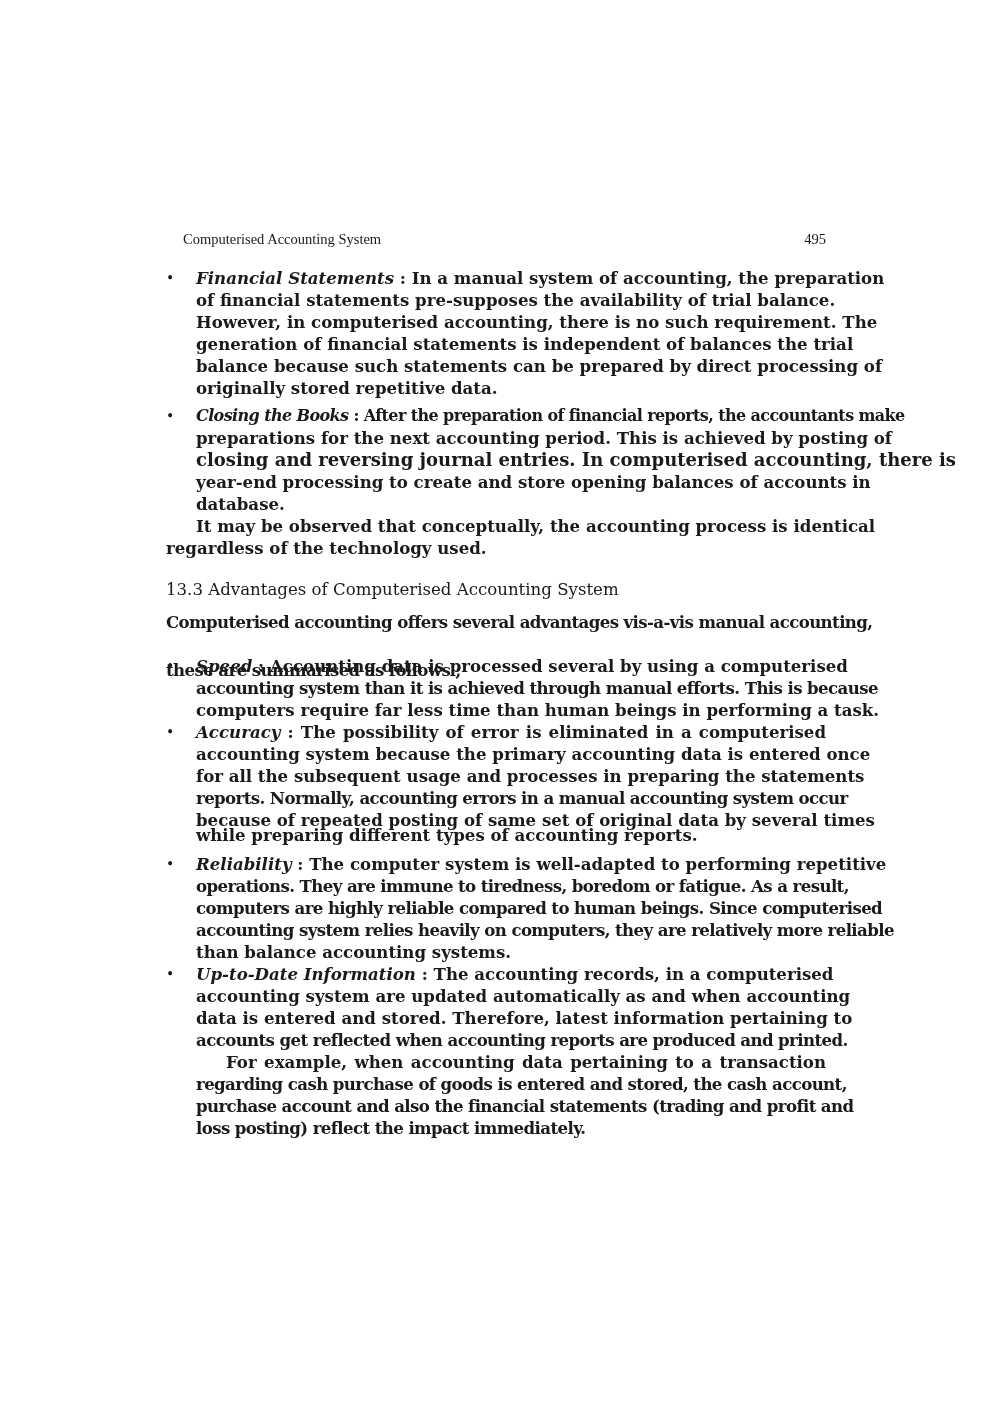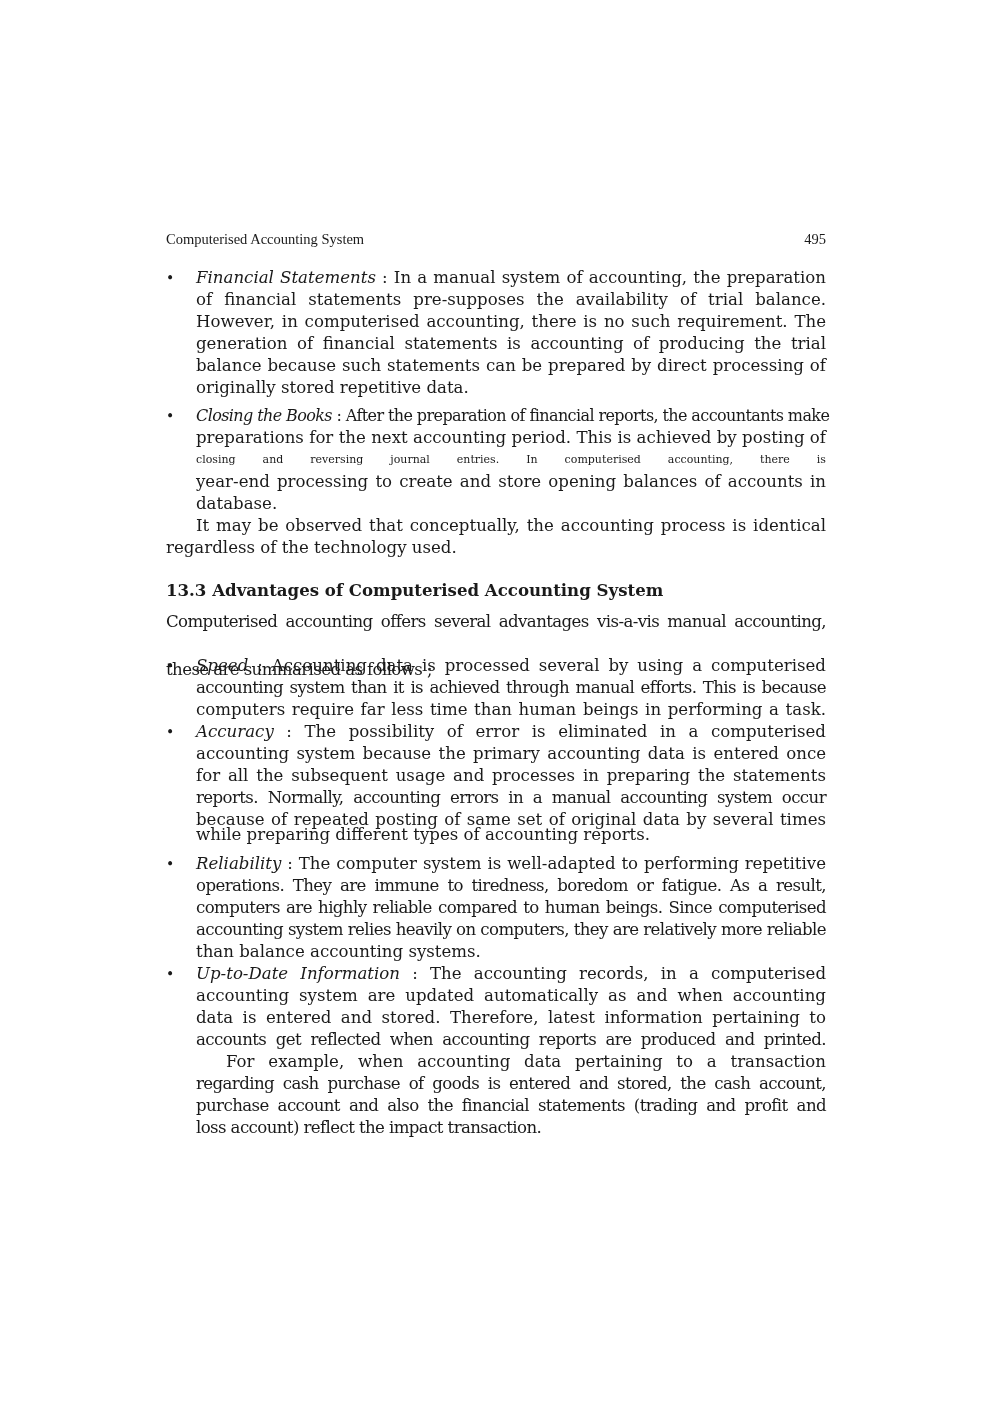--- a/index.html
+++ b/index.html
@@ -1,55 +1,55 @@
 <!DOCTYPE html>
 <html><head>
   <meta charset="utf-8">
   <style>
     html, body { margin: 0; padding: 0; background: #ffffff; }
     body { width: 992px; height: 1403px; position: relative; overflow: hidden;
            font-family: "DejaVu Serif", "Liberation Serif", serif; color: #1a1a1a; }
     .page { position: absolute; left: 166px; top: 0; width: 660px; }
     .running-head { position: absolute; top: 231px; left: 0; width: 660px; height: 18px;
                     font-family: "Liberation Serif", serif; font-size: 14.5px; }
-    .running-head .title { position: absolute; left: 0; top: 0; }
+    .running-head .title { position: absolute; left: 17px; top: 0; }
     .running-head .pno { position: absolute; right: 0; top: 0; }
     .line { position: absolute; left: 0; width: 660px; height: 22px; line-height: 22px;
-            font-size: 16.6px; white-space: nowrap; text-align: justify; text-align-last: justify; }
+            font-size: 16.6px; white-space: nowrap; text-align: justify; text-align-last: justify; font-weight: bold; }
     .line.last { text-align-last: left; }
     .ind { left: 30px; width: 630px; }
     .ind2 { left: 60px; width: 600px; }
     .bullet { position: absolute; left: 0; width: 10px; font-size: 14px; line-height: 22px; }
     em { font-style: italic; }
-    .heading { position: absolute; left: 0; top: 579px; font-weight: bold; font-size: 16.6px;
+    .heading { position: absolute; left: 0; top: 579px; font-weight: normal; font-size: 16.6px;
                line-height: 22px; white-space: nowrap; }
     .cond { letter-spacing: -0.6px; }
   </style>
 </head>
 <body>
 
 <div class="page">
 
   <div class="running-head">
     <span class="title">Computerised Accounting System</span>
     <span class="pno">495</span>
   </div>
 
   <span class="bullet" style="top:267px">•</span>
   <div class="line ind" style="top:267px"><em>Financial Statements</em><span> : In a manual system of accounting, the preparation</span></div>
   <div class="line ind" style="top:289px">of financial statements pre-supposes the availability of trial balance.</div>
   <div class="line ind" style="top:311px">However, in computerised accounting, there is no such requirement. The</div>
-  <div class="line ind" style="top:333px">generation of financial statements is accounting of producing the trial</div>
+  <div class="line ind" style="top:333px">generation of financial statements is independent of balances the trial</div>
   <div class="line ind" style="top:355px">balance because such statements can be prepared by direct processing of</div>
   <div class="line ind last" style="top:377px">originally stored repetitive data.</div>
 
   <span class="bullet" style="top:405px">•</span>
   <div class="line ind cond" style="top: 405px; font-size: 16px;"><em>Closing the Books</em><span> : After the preparation of financial reports, the accountants make</span></div>
   <div class="line ind" style="top:427px">preparations for the next accounting period. This is achieved by posting of</div>
-  <div class="line ind" style="top: 449px; font-size: 11px;">closing and reversing journal entries. In computerised accounting, there is</div>
+  <div class="line ind" style="top: 449px; font-size: 18px;">closing and reversing journal entries. In computerised accounting, there is</div>
   <div class="line ind" style="top:471px">year-end processing to create and store opening balances of accounts in</div>
   <div class="line ind last" style="top:493px">database.</div>
 
   <div class="line ind" style="top:515px">It may be observed that conceptually, the accounting process is identical</div>
   <div class="line last" style="top:537px">regardless of the technology used.</div>
 
   <div class="heading">13.3 Advantages of Computerised Accounting System</div>
 
   <div class="line cond" style="top:611px">Computerised accounting offers several advantages vis-a-vis manual accounting,</div>
   <div class="line last cond" style="top:659px">these are summarised as follows ;</div>
@@ -76,15 +76,15 @@
 
   <span class="bullet" style="top:963px">•</span>
   <div class="line ind" style="top:963px"><em>Up-to-Date Information</em><span> : The accounting records, in a computerised</span></div>
   <div class="line ind" style="top:985px">accounting system are updated automatically as and when accounting</div>
   <div class="line ind" style="top:1007px">data is entered and stored. Therefore, latest information pertaining to</div>
   <div class="line ind cond" style="top:1029px">accounts get reflected when accounting reports are produced and printed.</div>
 
   <div class="line ind2" style="top:1051px">For example, when accounting data pertaining to a transaction</div>
   <div class="line ind cond" style="top:1073px">regarding cash purchase of goods is entered and stored, the cash account,</div>
   <div class="line ind cond" style="top:1095px">purchase account and also the financial statements (trading and profit and</div>
-  <div class="line ind last cond" style="top:1117px">loss account) reflect the impact transaction.</div>
+  <div class="line ind last cond" style="top:1117px">loss posting) reflect the impact immediately.</div>
 
 </div>
 
 </body></html>

